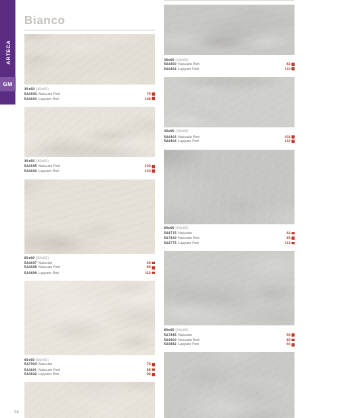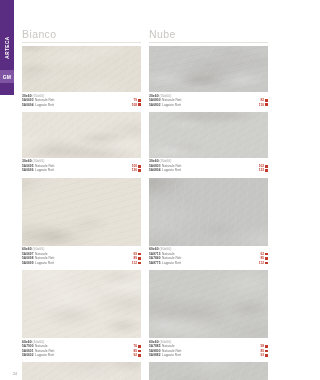--- a/index.html
+++ b/index.html
@@ -70,22 +70,21 @@
     display: flex;
     gap: 8px;
   }
   .column { width: 119px; position: relative; }
 
   .col-title {
     font-size: 10.5px;
     color: #c9c6c2;
     letter-spacing: 0.4px;
     padding: 13px 0 2px 0;
-    font-weight: normal;
-    margin-top: 15px;
+    font-weight: bold;
   }
   .col-rule {
     height: 1px;
     background: #e6e3df;
     margin-bottom: 3px;
   }
 
   
   .product { margin-bottom: 3px; }
 
@@ -281,21 +280,20 @@
             </div>
           </div>
         </div>
         <div class="product">
           <div class="swatch swatch-s">
             <div class="swatch-tex" style="background: radial-gradient(23% 18% at 11% 84%, rgba(255, 255, 255, 0.21) 0%, rgba(0, 0, 0, 0) 70%), radial-gradient(26% 21% at 90% 2%, rgba(120, 115, 108, 0.12) 0%, rgba(0, 0, 0, 0) 70%), radial-gradient(49% 39% at 61% 14%, rgba(255, 255, 255, 0.2) 0%, rgba(0, 0, 0, 0) 70%), radial-gradient(35% 28% at 83% 89%, rgba(255, 255, 255, 0.17) 0%, rgba(0, 0, 0, 0) 70%), radial-gradient(24% 19% at 62% 42%, rgba(255, 255, 255, 0.17) 0%, rgba(0, 0, 0, 0) 70%), radial-gradient(44% 35% at 58% 6%, rgba(120, 115, 108, 0.11) 0%, rgba(0, 0, 0, 0) 70%), radial-gradient(42% 34% at 49% 72%, rgba(120, 115, 108, 0.09) 0%, rgba(0, 0, 0, 0) 70%), repeating-linear-gradient(102deg, rgba(255, 255, 255, 0.055) 0px, rgba(255, 255, 255, 0.055) 1px, rgba(0, 0, 0, 0) 1px, rgba(0, 0, 0, 0) 9px), repeating-linear-gradient(146deg, rgba(110, 105, 100, 0.035) 0px, rgba(110, 105, 100, 0.035) 1px, rgba(0, 0, 0, 0) 1px, rgba(0, 0, 0, 0) 6px), linear-gradient(rgb(231, 226, 217), rgb(231, 226, 217));"></div>
           </div>
         </div>
       </div>
       <div class="column">
-        <div class="col-title">Nube</div>
         <div class="col-rule"></div>
         <div class="product">
           <div class="swatch swatch-h">
             <div class="swatch-tex" style="background: radial-gradient(44% 35% at 49% 68%, rgba(120, 115, 108, 0.14) 0%, rgba(0, 0, 0, 0) 70%), radial-gradient(33% 26% at 77% 74%, rgba(255, 255, 255, 0.21) 0%, rgba(0, 0, 0, 0) 70%), radial-gradient(43% 34% at 89% 35%, rgba(120, 115, 108, 0.08) 0%, rgba(0, 0, 0, 0) 70%), radial-gradient(35% 28% at 13% 71%, rgba(255, 255, 255, 0.17) 0%, rgba(0, 0, 0, 0) 70%), radial-gradient(44% 35% at 55% 43%, rgba(120, 115, 108, 0.11) 0%, rgba(0, 0, 0, 0) 70%), radial-gradient(27% 22% at 42% 75%, rgba(120, 115, 108, 0.13) 0%, rgba(0, 0, 0, 0) 70%), radial-gradient(31% 25% at 69% 15%, rgba(120, 115, 108, 0.08) 0%, rgba(0, 0, 0, 0) 70%), repeating-linear-gradient(124deg, rgba(255, 255, 255, 0.055) 0px, rgba(255, 255, 255, 0.055) 1px, rgba(0, 0, 0, 0) 1px, rgba(0, 0, 0, 0) 9px), repeating-linear-gradient(168deg, rgba(110, 105, 100, 0.035) 0px, rgba(110, 105, 100, 0.035) 1px, rgba(0, 0, 0, 0) 1px, rgba(0, 0, 0, 0) 6px), linear-gradient(rgb(200, 200, 198), rgb(200, 200, 198));"></div>
           </div>
           <div class="caption">
             <div class="cap-name"><span>30x60</span> <span class="dims">(30x60)</span></div>
             <div class="cap-row">
               <span class="cap-code">5A6800</span>
               <span class="cap-finish">Naturale Rett</span>

